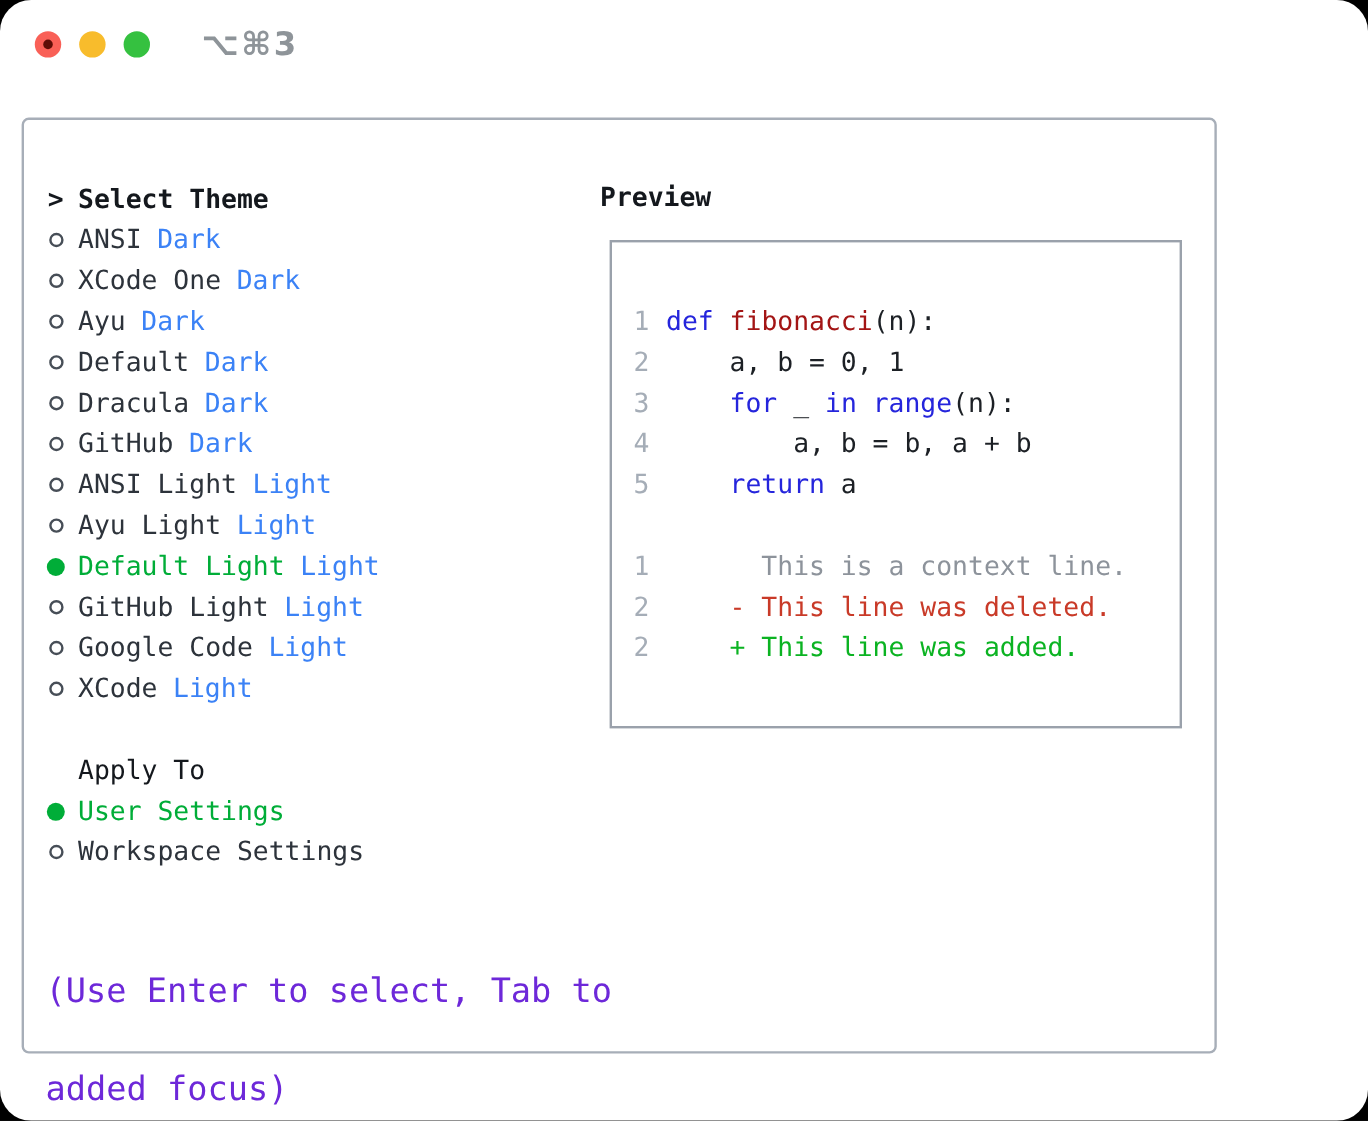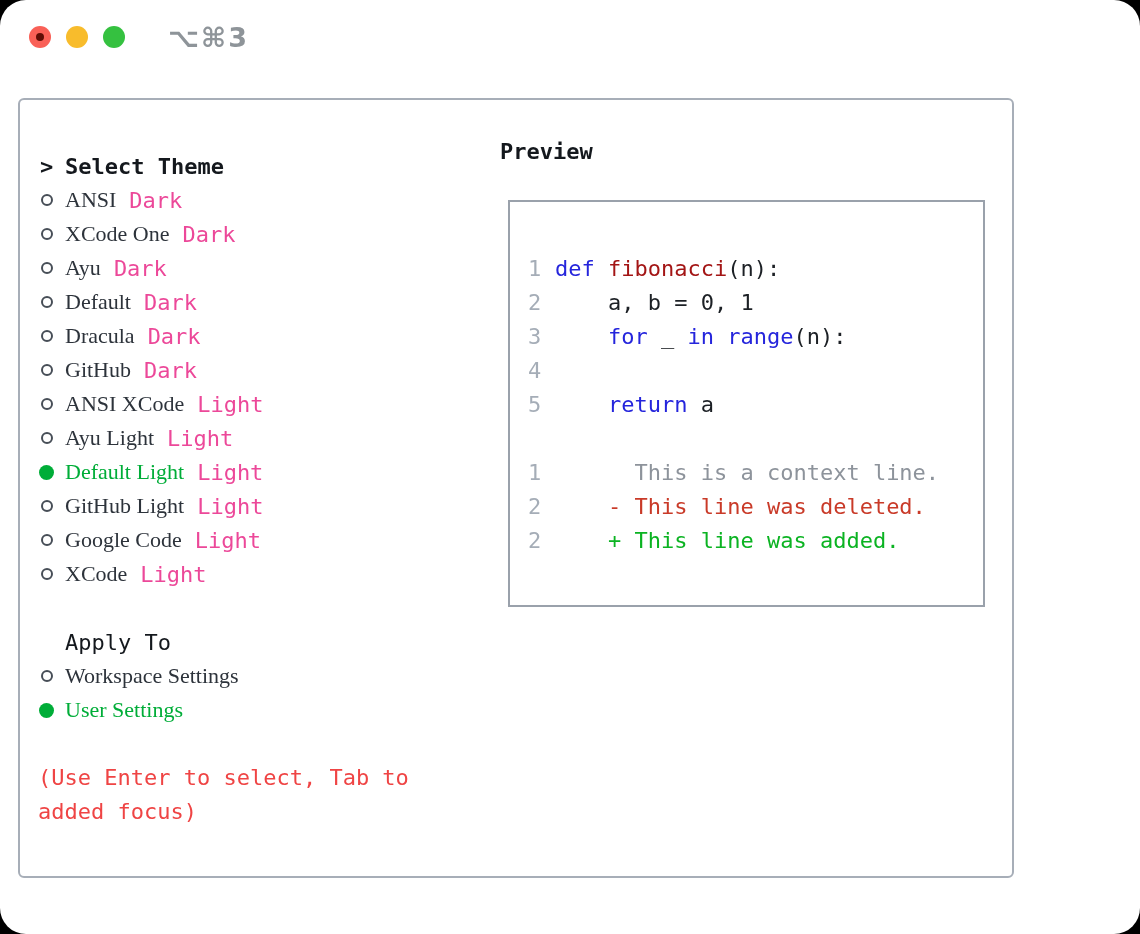--- a/index.html
+++ b/index.html
@@ -32,29 +32,29 @@
     position:absolute;left:18px;top:98px;width:996px;height:780px;
     border:2px solid #a7aeb8;border-radius:6px;background:#fff;
   }
   .left-col{position:absolute;left:18px;top:49px;}
   .row{display:flex;align-items:center;height:34px;font-size:22px;}
   .marker{width:17px;display:flex;justify-content:center;align-items:center;margin-right:10px;flex:none;}
   .prompt{font-weight:bold;color:#14181d;font-size:22px;}
   .title-text{font-weight:bold;color:#14181d;text-align:right;}
   .dot{width:12px;height:12px;border:2.5px solid #474e57;border-radius:50%;}
   .dot.sel{width:15px;height:15px;border:none;background:var(--green);}
-  .name{color:#2d333b;white-space:pre;font-family:Liberation Serif, serif;}
+  .name{color:#2d333b;white-space:pre;}
   .name.green{color:var(--green);text-align:right;}
-  .variant{color:#ec4899;margin-left:13px;white-space:pre;}
+  .variant{color:#3b82f6;margin-left:13px;white-space:pre;}
   .section-label{color:#14181d;white-space:pre;}
-  .hint{color:#ef4444;font-size:22px;line-height:34px;white-space:pre;}
+  .hint{color:#6d28d9;font-size:28px;line-height:34px;white-space:pre;margin-top:48px;}
   .spacer{height:34px;}
   
   .preview-label{
-    position:absolute;left:480px;top:34px;height:34px;display:flex;align-items:center;
+    position:absolute;left:480px;top:48px;height:34px;display:flex;align-items:center;
     font-size:22px;font-weight:bold;color:#14181d;
   }
   .preview-box{
     position:absolute;left:488px;top:100px;width:477px;height:407px;
     border:2px solid #9aa1ab;background:#fff;
     padding:49px 0 0 18px;overflow:hidden;
   }
   .code-line{display:flex;height:34px;align-items:center;font-size:22px;white-space:pre;}
   .lnum{width:27px;flex:none;color:#a5adb7;}
   .ltext{white-space:pre;}
@@ -127,21 +127,21 @@
             <span class="marker">
               <span class="dot"></span>
             </span>
             <span class="name">GitHub</span>
             <span class="variant">Dark</span>
           </div>
           <div class="row">
             <span class="marker">
               <span class="dot"></span>
             </span>
-            <span class="name">ANSI XCode</span>
+            <span class="name">ANSI Light</span>
             <span class="variant">Light</span>
           </div>
           <div class="row">
             <span class="marker">
               <span class="dot"></span>
             </span>
             <span class="name">Ayu Light</span>
             <span class="variant">Light</span>
           </div>
           <div class="row">
@@ -177,48 +177,48 @@
       <div class="spacer"></div>
 
       <div class="row">
         <span class="marker"></span>
         <span class="section-label">Apply To</span>
       </div>
 
       <div id="apply-list">
           <div class="row">
             <span class="marker">
+              <span class="dot sel"></span>
+            </span>
+            <span class="name green">User Settings</span>
+          </div>
+          <div class="row">
+            <span class="marker">
               <span class="dot"></span>
             </span>
             <span class="name">Workspace Settings</span>
-          </div>
-          <div class="row">
-            <span class="marker">
-              <span class="dot sel"></span>
-            </span>
-            <span class="name green">User Settings</span>
           </div>
         </div>
 
       <div class="spacer"></div>
 
       <div id="hint">
           <div class="hint">(Use Enter to select, Tab to</div>
           <div class="hint">added focus)</div>
         </div>
     </div>
 
     <div class="preview-label">Preview</div>
 
     <div class="preview-box">
       <div id="code">
           <div class="code-line"><span class="lnum">1</span><span class="ltext"><span class="kw">def</span><span class="plain"> </span><span class="fn">fibonacci</span><span class="plain">(n):</span></span></div>
           <div class="code-line"><span class="lnum">2</span><span class="ltext"><span class="plain">    a, b = 0, 1</span></span></div>
           <div class="code-line"><span class="lnum">3</span><span class="ltext"><span class="plain">    </span><span class="kw">for</span><span class="plain"> _ </span><span class="kw">in</span><span class="plain"> </span><span class="kw">range</span><span class="plain">(n):</span></span></div>
-          <div class="code-line"><span class="lnum">4</span></div>
+          <div class="code-line"><span class="lnum">4</span><span class="ltext"><span class="plain">        a, b = b, a + b</span></span></div>
           <div class="code-line"><span class="lnum">5</span><span class="ltext"><span class="plain">    </span><span class="kw">return</span><span class="plain"> a</span></span></div>
           <div class="code-line"><span class="lnum"></span><span class="ltext"></span></div>
           <div class="code-line"><span class="lnum">1</span><span class="ltext"><span class="ctx">      This is a context line.</span></span></div>
           <div class="code-line"><span class="lnum">2</span><span class="ltext"><span class="del">    - This line was deleted.</span></span></div>
           <div class="code-line"><span class="lnum">2</span><span class="ltext"><span class="add">    + This line was added.</span></span></div>
         </div>
     </div>
 
   </div>
 </div>

